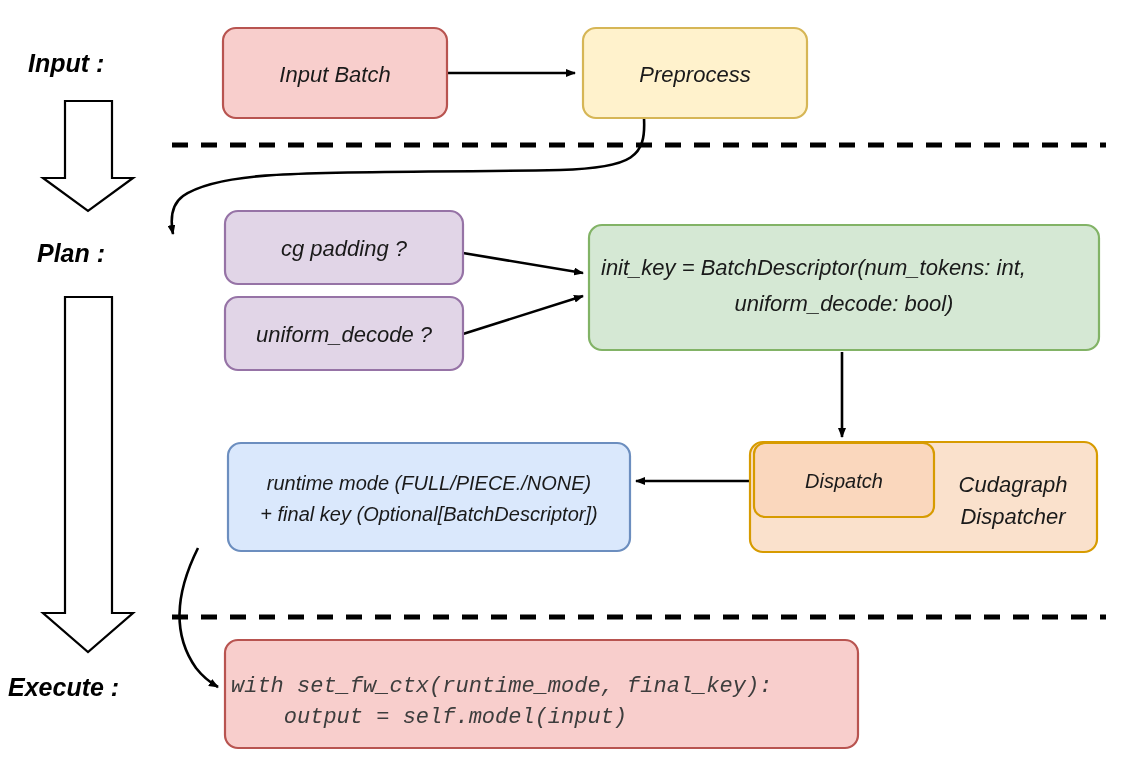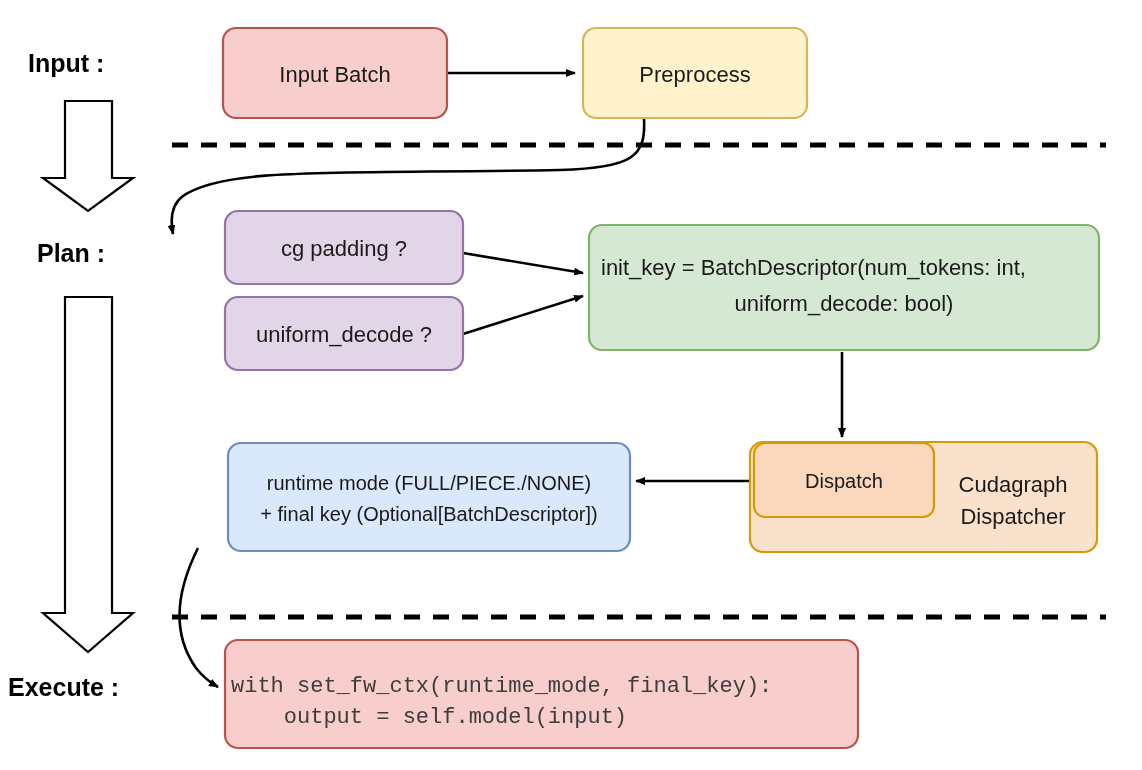--- a/index.html
+++ b/index.html
@@ -10,20 +10,21 @@
   body {
     width: 1142px;
     height: 770px;
     font-family: "Liberation Sans", sans-serif;
     overflow: hidden;
   }
   #diagram-root {
     position: relative;
     width: 982px;
     height: 770px;
+    font-style: italic;
   }
   svg.canvas {
     position: absolute;
     top: 0; left: 0;
     width: 1142px;
     height: 770px;
   }
   .stage-label {
     font-family: "Liberation Sans", sans-serif;
     font-weight: bold;

